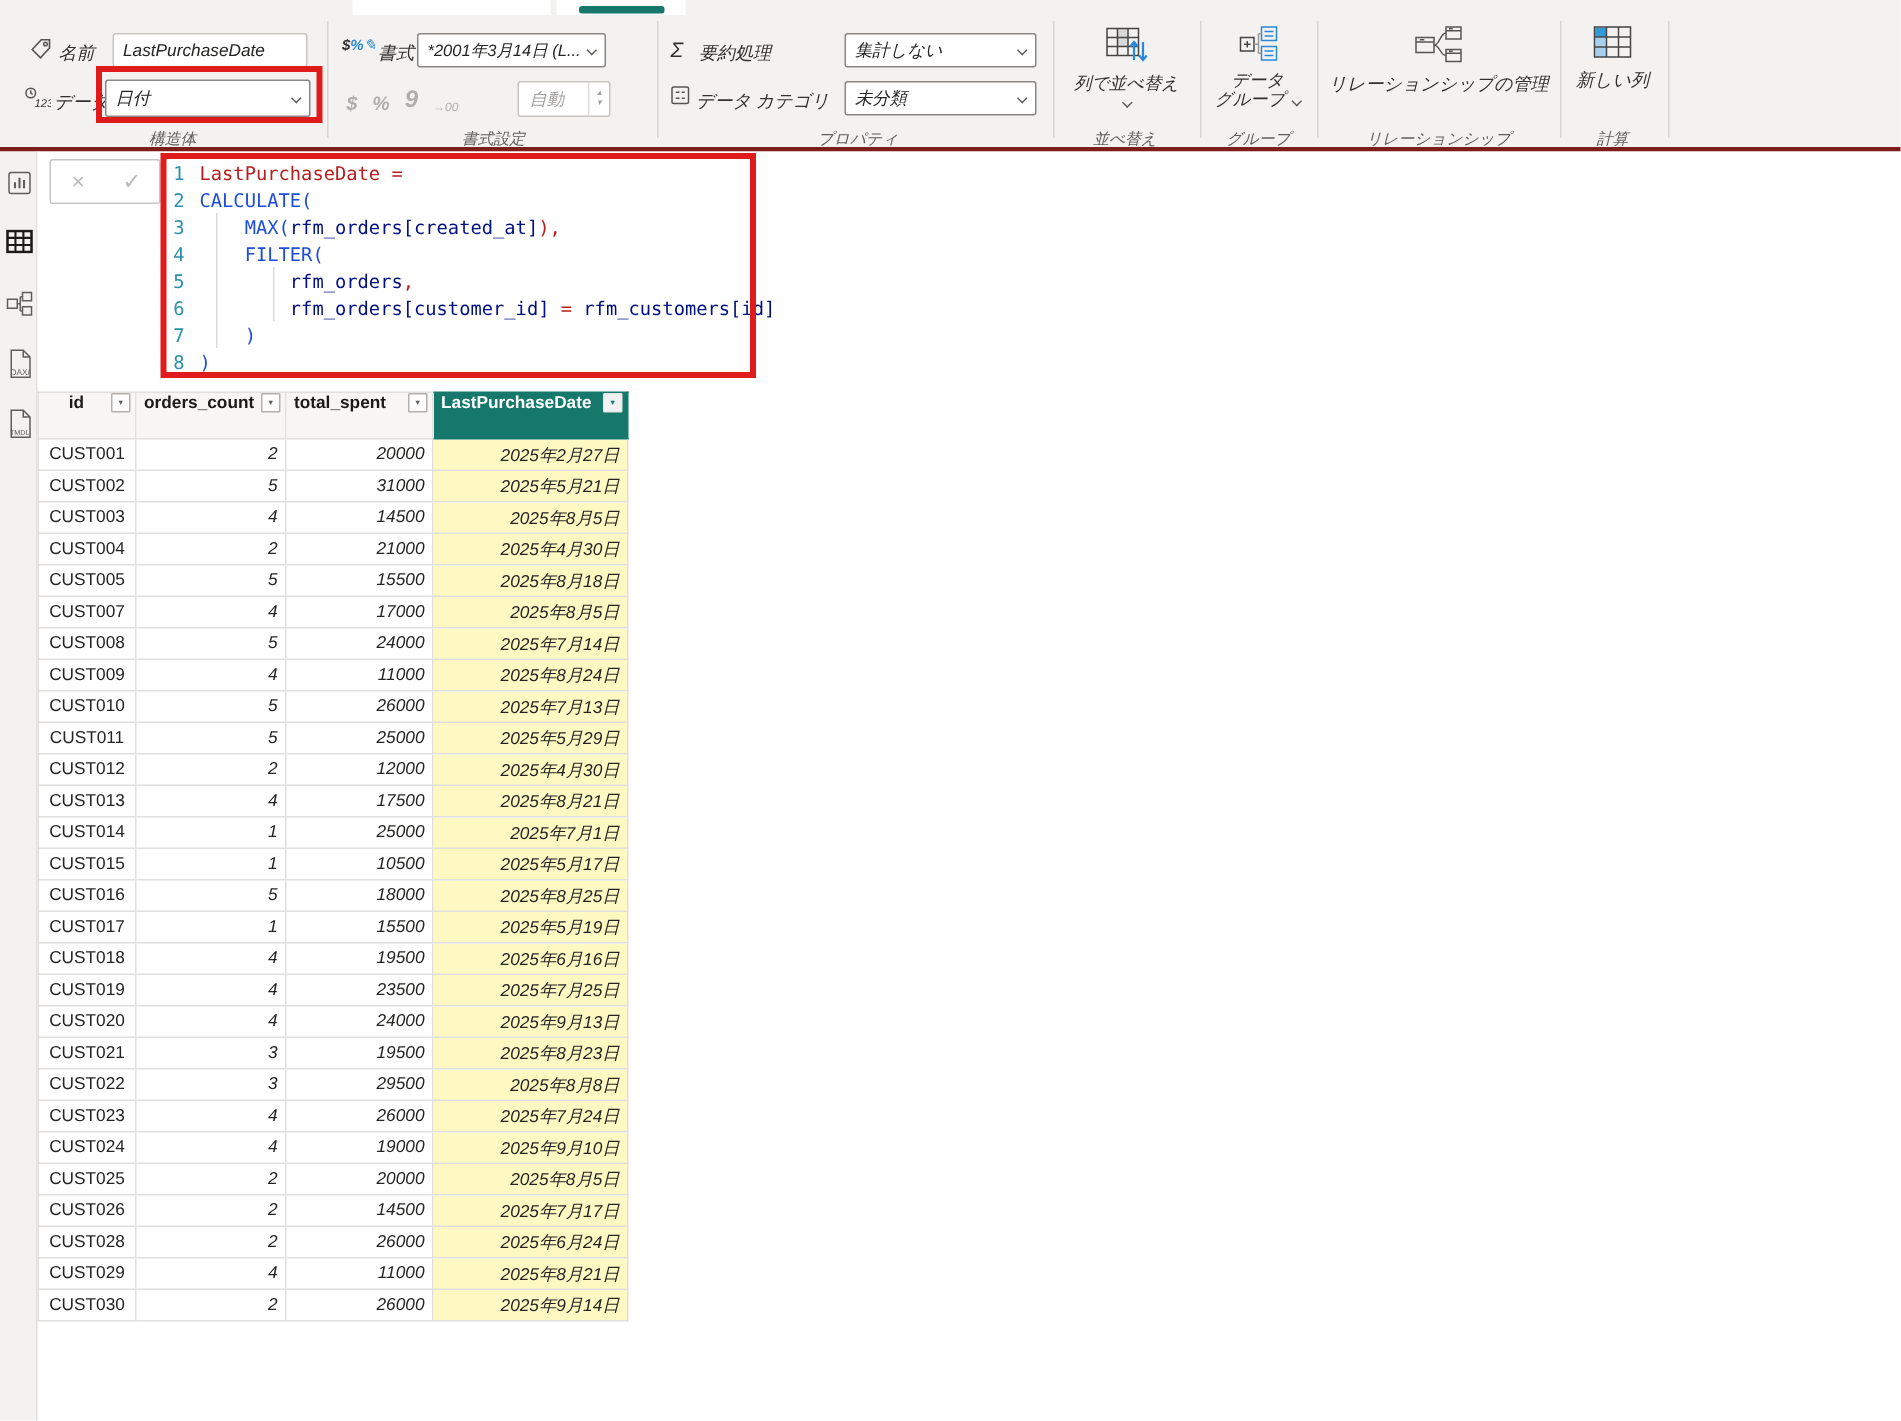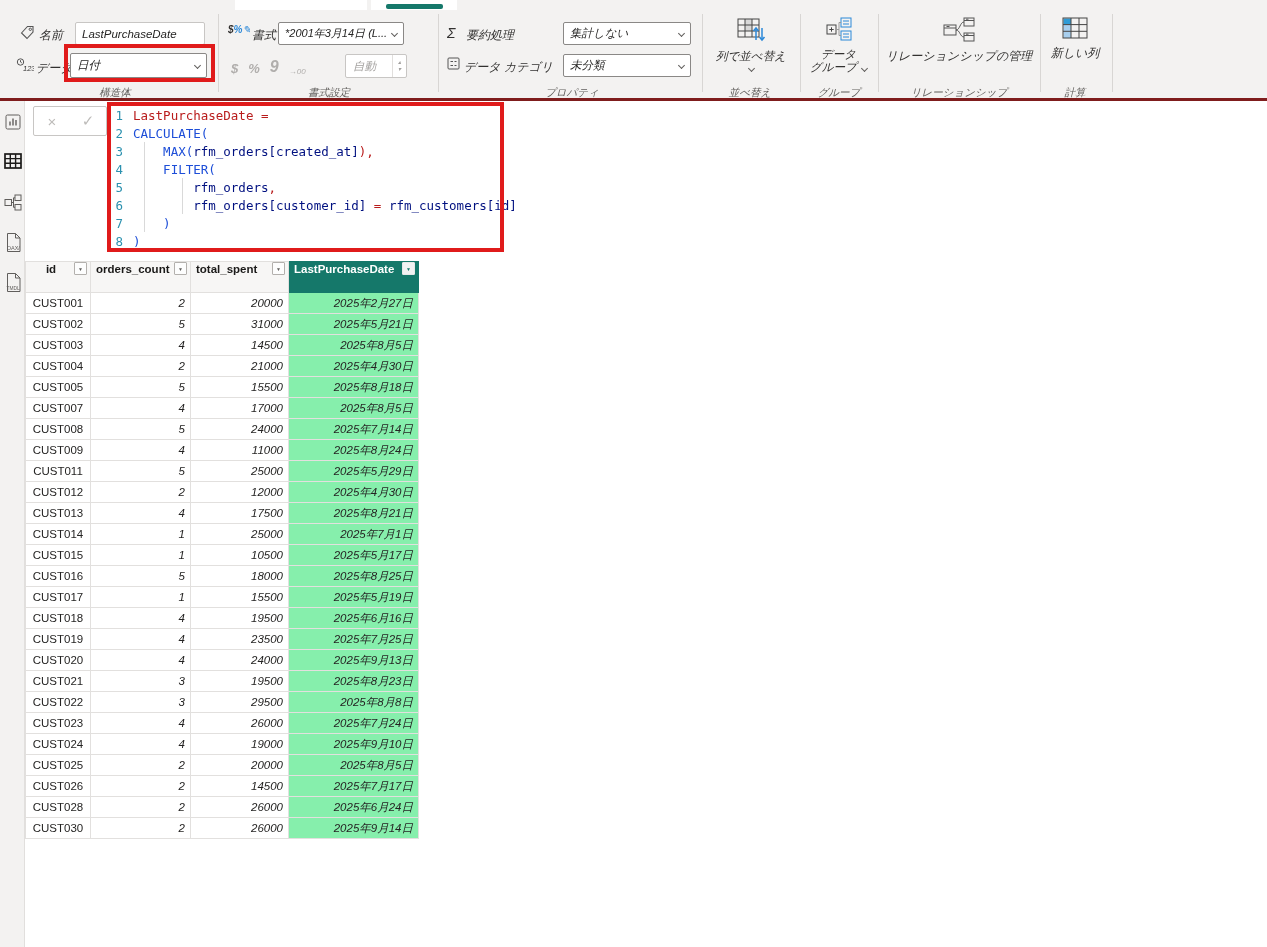--- a/index.html
+++ b/index.html
@@ -63,21 +63,21 @@
   .datatable th .hlabel { flex:1; text-align:left; }
   .datatable th.h0 .hlabel { text-align:center; }
   .datatable th.selected { background:#15786a; color:#fff; border-color:#15786a; }
   .filterbtn { flex:0 0 auto; width:13px; height:13px; border:1px solid #b3b0ad; border-radius:1px;
     background:#fdfdfd; display:flex; align-items:center; justify-content:center;
     font-size:5px; color:#605e5c; }
   th.selected .filterbtn { border-color:#e8e8e8; color:#15786a; background:#f2f2f2; }
   .datatable td { height:21px; color:#252423; padding:0 5px; }
   .datatable td.c0 { text-align:center; }
   .datatable td.c1, .datatable td.c2, .datatable td.c3 { text-align:right; font-style:italic; }
-  .datatable td.c3 { background:#86efac;padding-left:36px; }
+  .datatable td.c3 { background:#fef9c3;padding-left:36px; }
 
   svg { display:block; }
 </style>
 </head>
 <body>
 
 <div class="tabstrip">
   <div class="tabseg" style="left:235px;width:132px;"></div>
   <div class="tabseg" style="left:371px;width:86px;"></div>
   <div class="tab-underline" style="left:386px;top:4px;width:57px;background:#15786a;"></div>
@@ -369,20 +369,26 @@
         <td class="c2">24000</td>
         <td class="c3">2025年7月14日</td>
       </tr>
       <tr>
         <td class="c0">CUST009</td>
         <td class="c1">4</td>
         <td class="c2">11000</td>
         <td class="c3">2025年8月24日</td>
       </tr>
       <tr>
+        <td class="c0">CUST010</td>
+        <td class="c1">5</td>
+        <td class="c2">26000</td>
+        <td class="c3">2025年7月13日</td>
+      </tr>
+      <tr>
         <td class="c0">CUST011</td>
         <td class="c1">5</td>
         <td class="c2">25000</td>
         <td class="c3">2025年5月29日</td>
       </tr>
       <tr>
         <td class="c0">CUST012</td>
         <td class="c1">2</td>
         <td class="c2">12000</td>
         <td class="c3">2025年4月30日</td>
@@ -471,19 +477,25 @@
         <td class="c2">14500</td>
         <td class="c3">2025年7月17日</td>
       </tr>
       <tr>
         <td class="c0">CUST028</td>
         <td class="c1">2</td>
         <td class="c2">26000</td>
         <td class="c3">2025年6月24日</td>
       </tr>
       <tr>
+        <td class="c0">CUST029</td>
+        <td class="c1">4</td>
+        <td class="c2">11000</td>
+        <td class="c3">2025年8月21日</td>
+      </tr>
+      <tr>
         <td class="c0">CUST030</td>
         <td class="c1">2</td>
         <td class="c2">26000</td>
         <td class="c3">2025年9月14日</td>
       </tr>
     </tbody>
 </table>
 
 </body></html>

